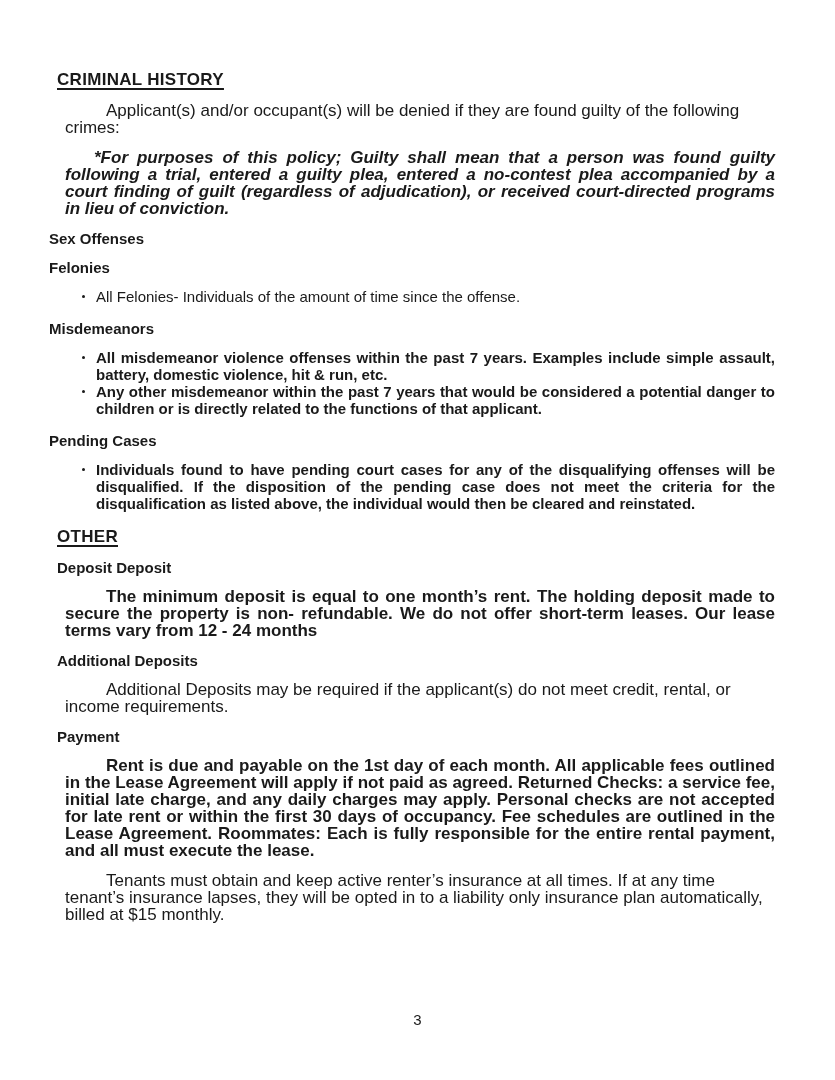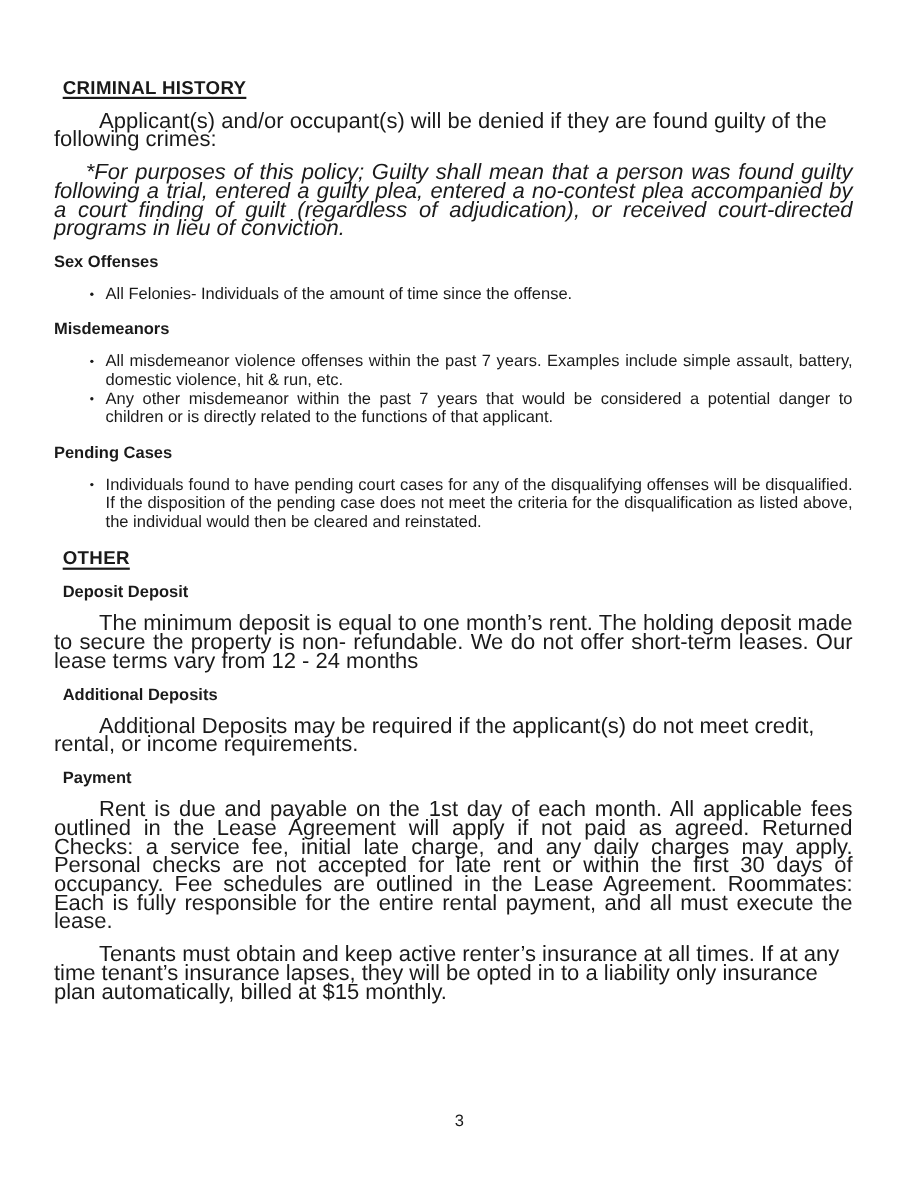--- a/index.html
+++ b/index.html
@@ -27,25 +27,25 @@
     margin:0 0 13px 8px;
   }
   .subhead {
     font-size:15px;
     line-height:17px;
     font-weight:bold;
     margin:2px 0 12px 0;
   }
   .subhead.ml8 { margin-left:8px; }
   p.body {
-    font-size:20px;
+    font-size:17px;
     line-height:17px;
-    margin:0 0 13px 0;
+    margin:0 0 13px 16px;
   }
-  .justify { text-align:justify; }
+  .justify { text-align:justify;font-weight:bold; }
   .italic { font-style:italic; }
   .indent-lg { text-indent:41px; }
   .indent-md { text-indent:29px; }
   ul.bullets {
     list-style:none;
     margin:0 0 15px 0;
   }
   li.bullet-item {
     display:flex;
     font-size:15px;
@@ -75,20 +75,21 @@
 <div class="page">
 
   <h1 class="h1">CRIMINAL HISTORY</h1>
 
   <p class="body indent-lg">Applicant(s) and/or occupant(s) will be denied if they are found guilty of the following crimes:</p>
 
   <p class="body italic justify indent-md">*For purposes of this policy; Guilty shall mean that a person was found guilty following a trial, entered a guilty plea, entered a no-contest plea accompanied by a court finding of guilt (regardless of adjudication), or received court-directed programs in lieu of conviction.</p>
 
   <h2 class="subhead">Sex Offenses</h2>
 
+  <h2 class="subhead">Felonies</h2>
   <ul class="bullets">
     <li class="bullet-item">
       <span class="marker"></span>
       <span class="btext">All Felonies- Individuals of the amount of time since the offense.</span>
     </li>
   </ul>
 
   <h2 class="subhead">Misdemeanors</h2>
   <ul class="bullets">
     <li class="bullet-item">

